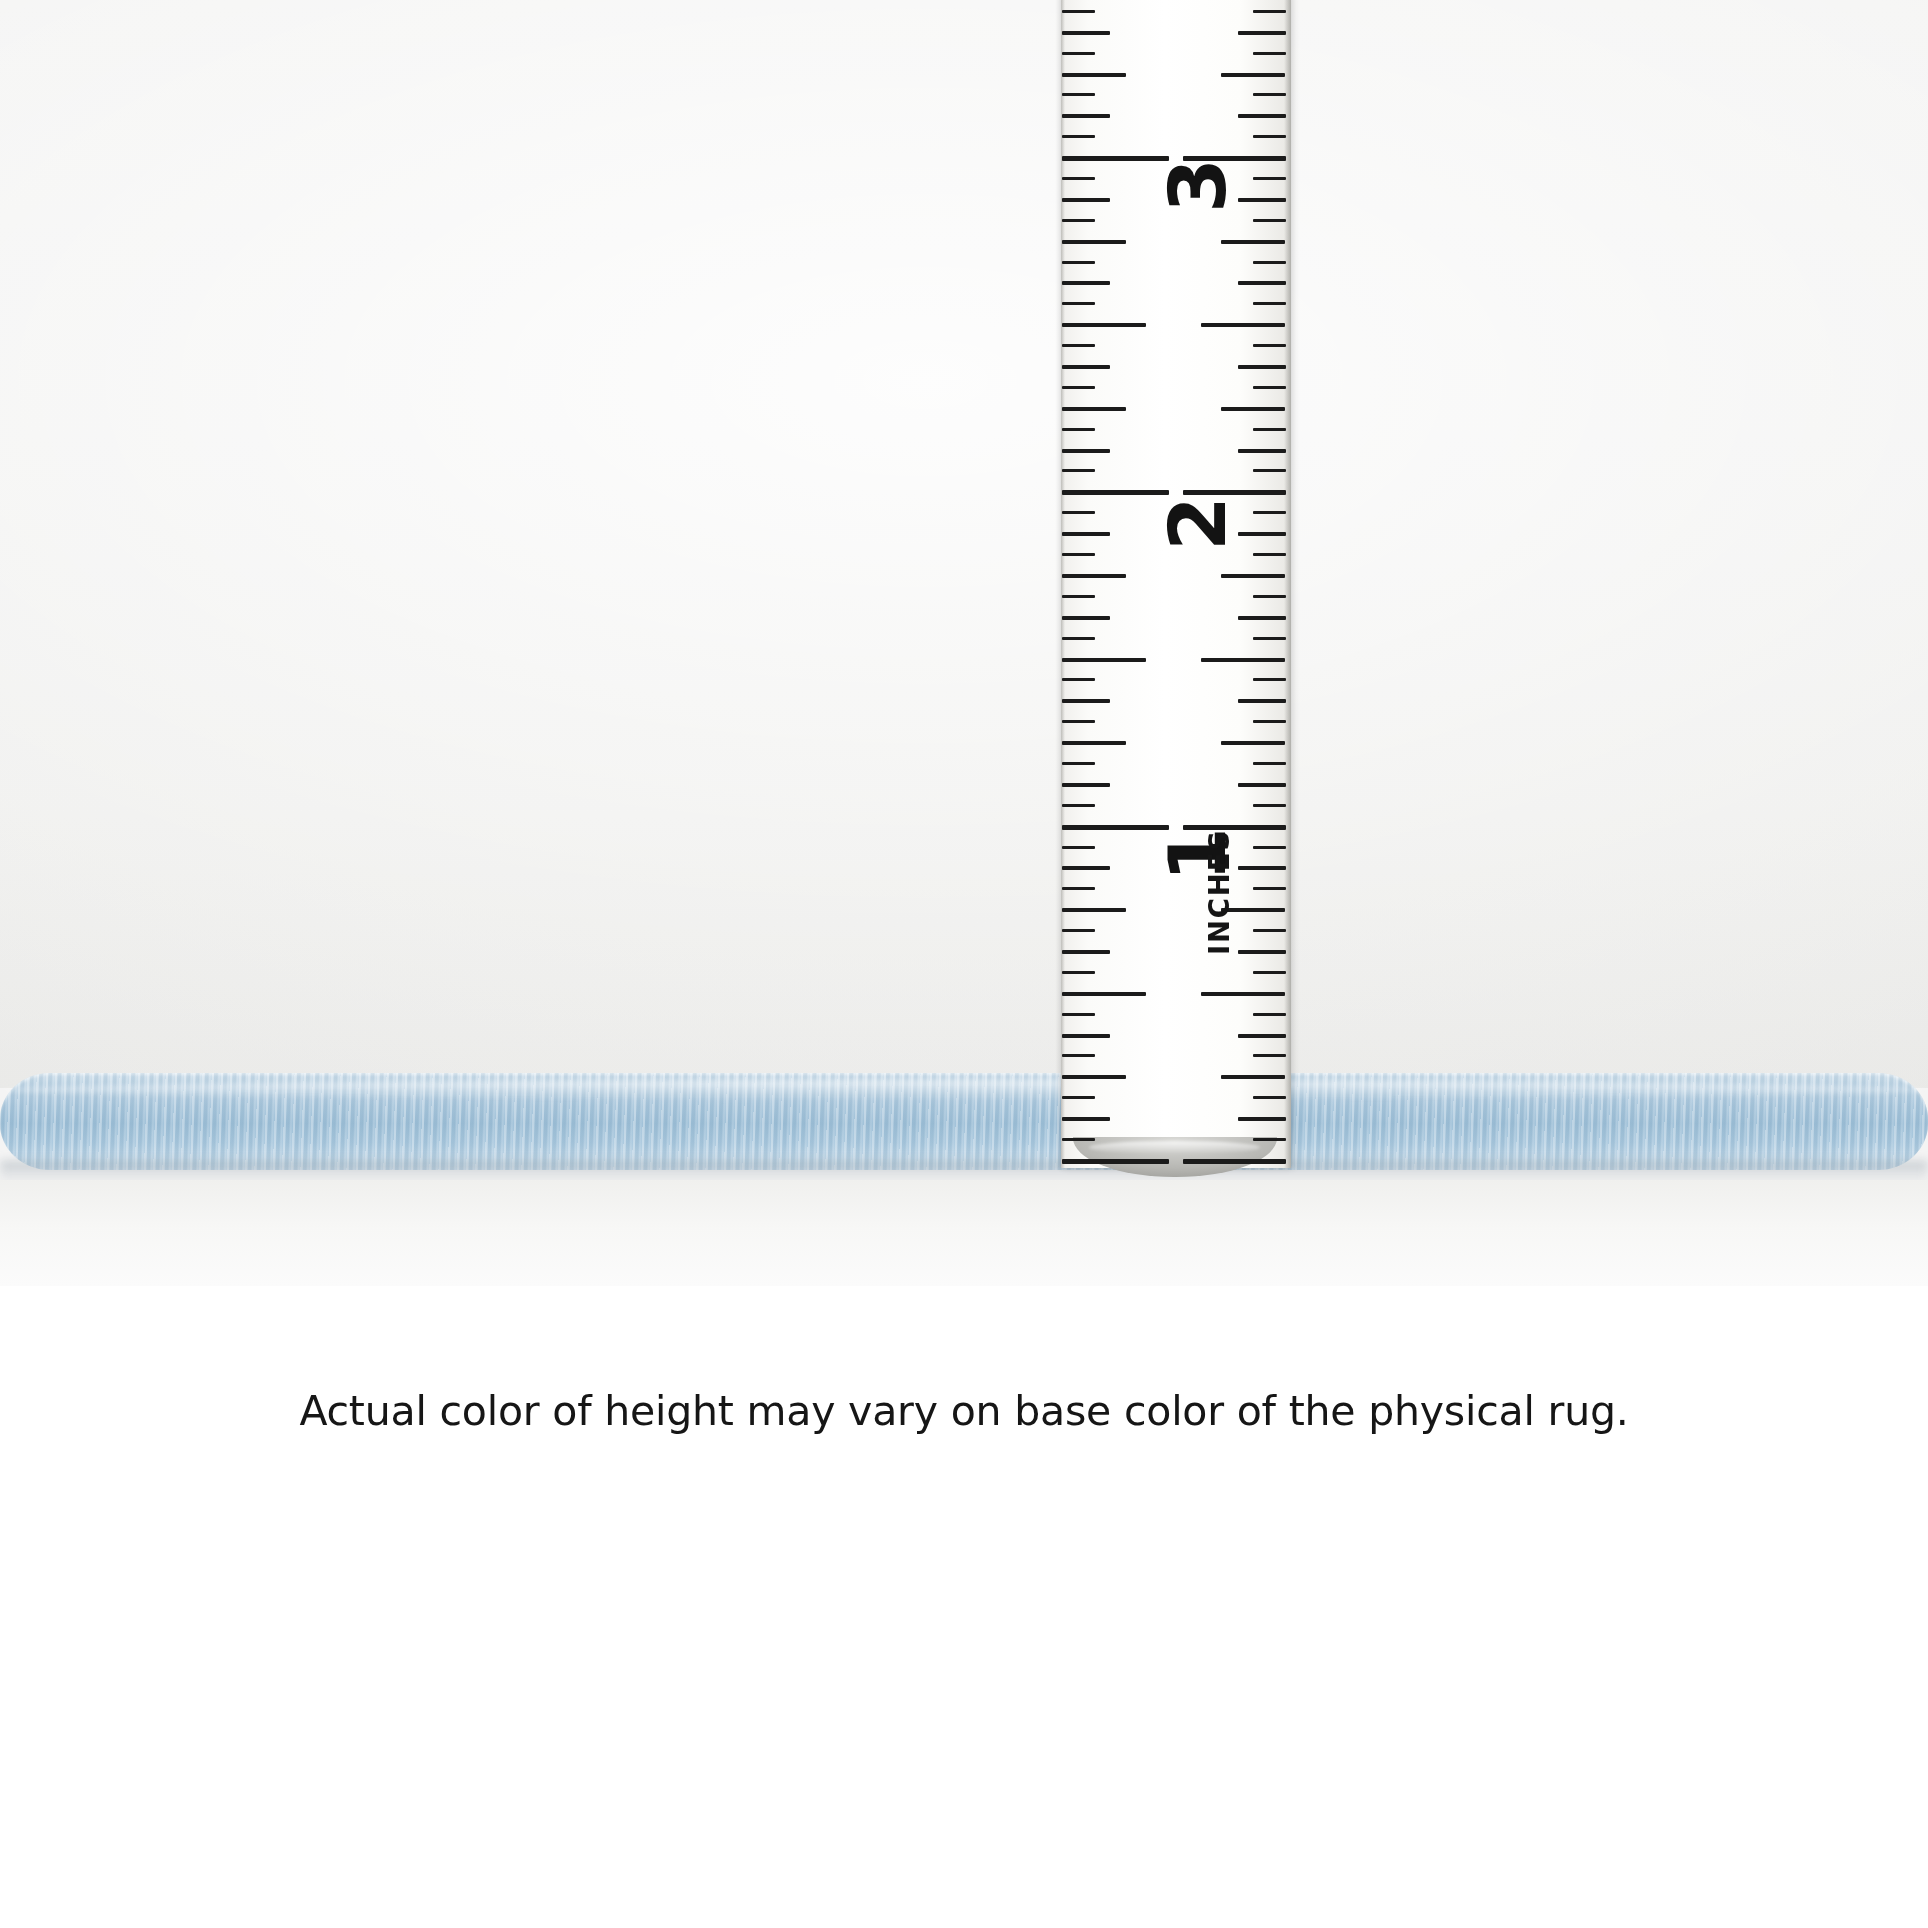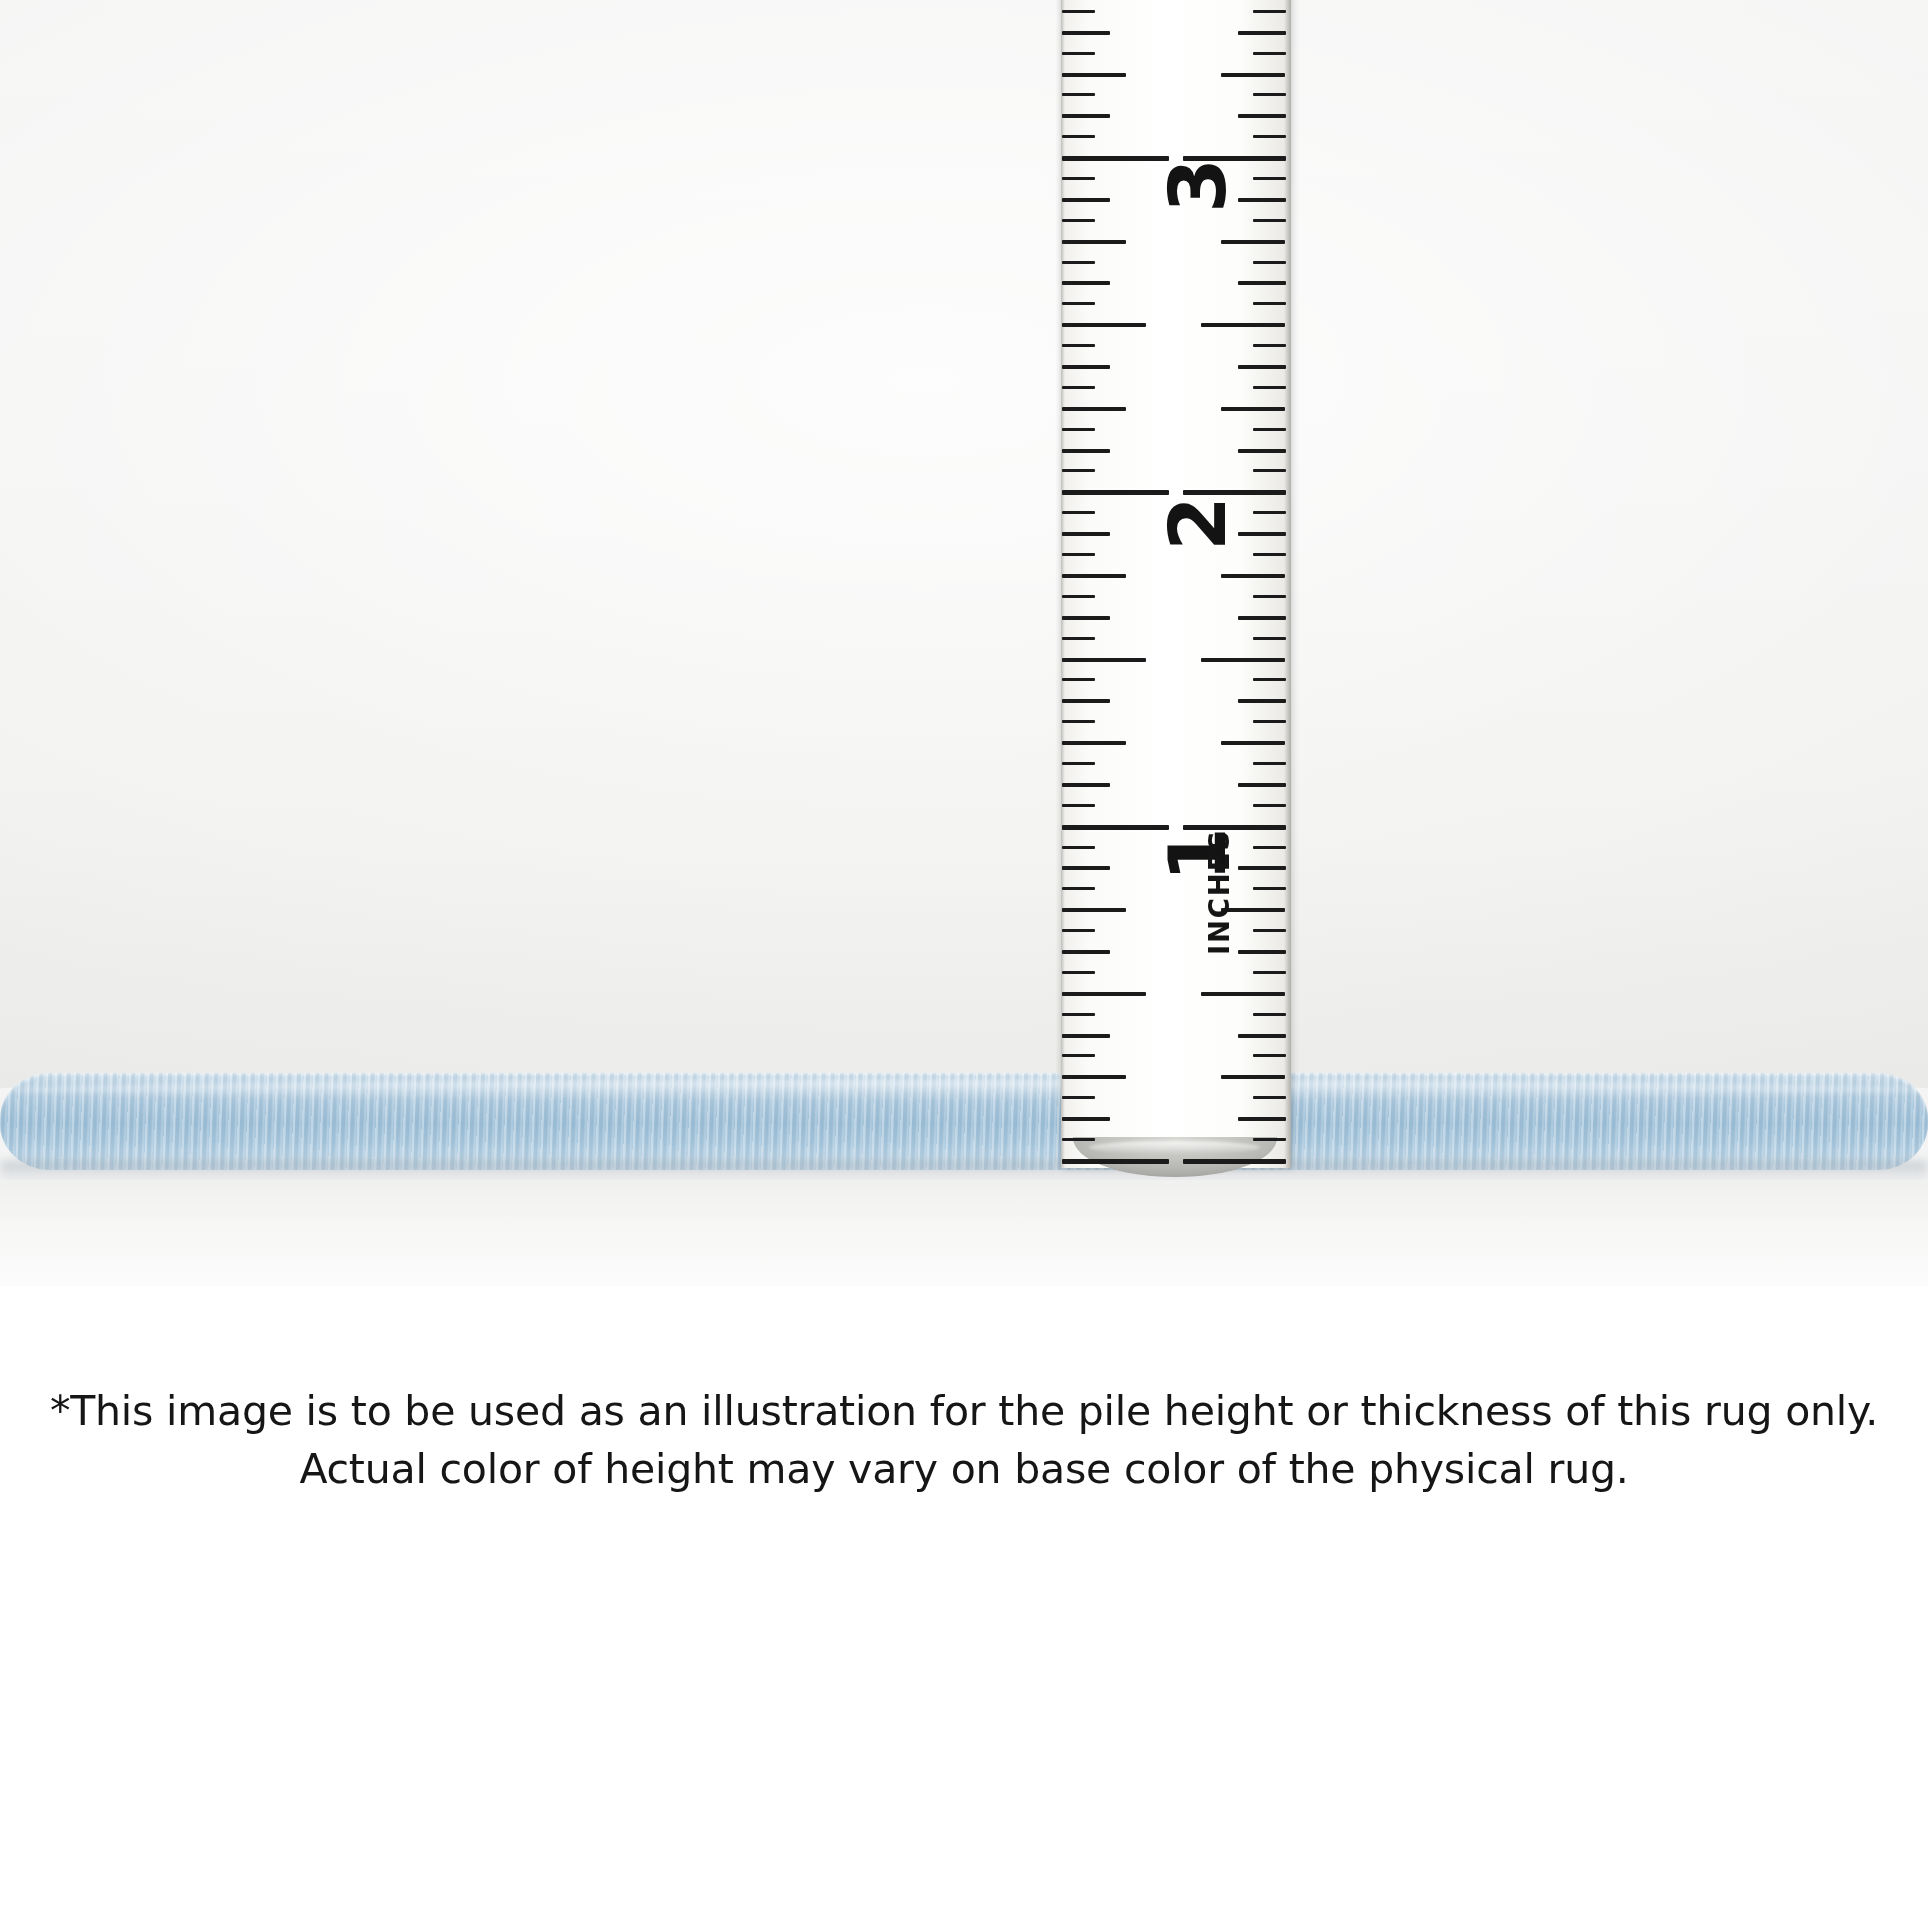--- a/index.html
+++ b/index.html
@@ -363,16 +363,15 @@
     </div>
 
   <div class="num" style="top:882px;">1</div>
   <div class="num" style="top:551px;">2</div>
   <div class="num" style="top:213px;">3</div>
 
   <div class="inches-label">INCHES</div>
 </div>
 
 <div id="caption">
-  <span class="line">*This image is to be used as an illustration for the pile height or thickness of this rug only.</span>
   <span class="line">Actual color of height may vary on base color of the physical rug.</span>
 </div>
 
 
 </body></html>

